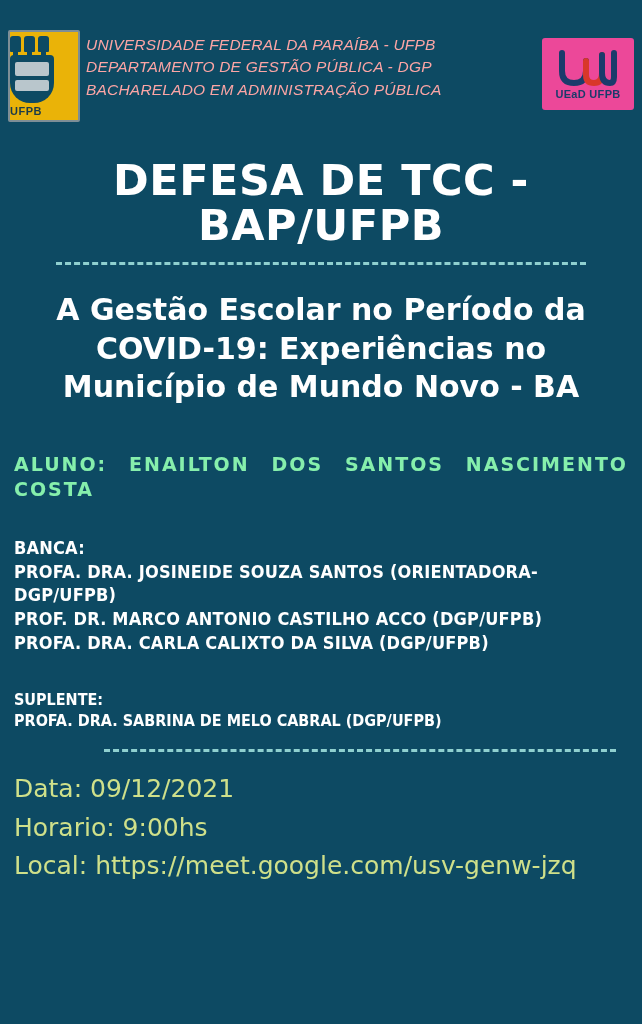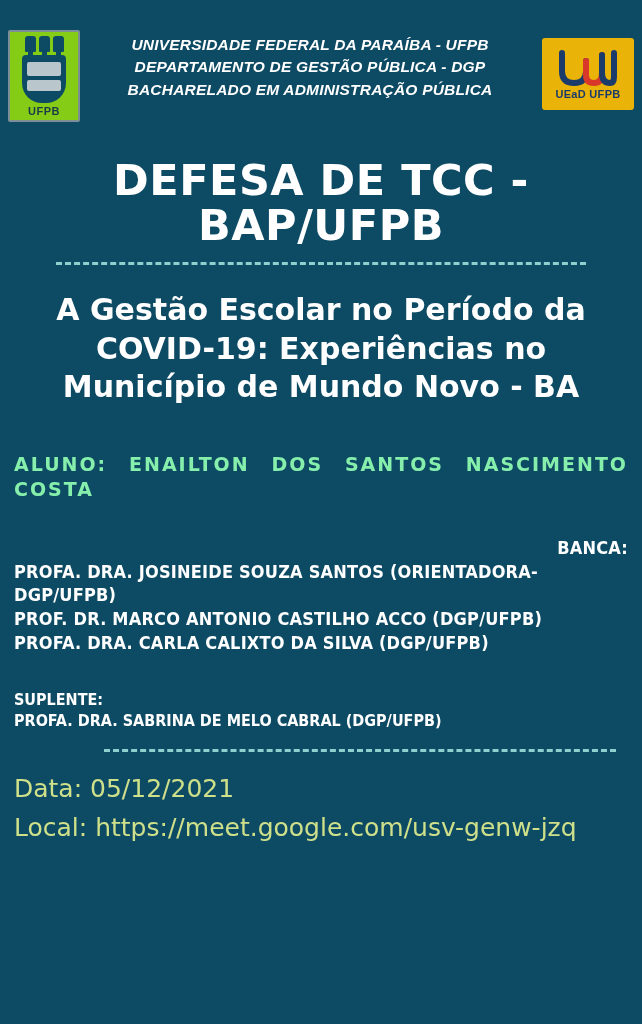--- a/index.html
+++ b/index.html
@@ -29,26 +29,25 @@
     position: relative;
     height: 140px;
     flex: 0 0 auto;
   }
   .ufpb-logo {
     position: absolute;
     left: 8px;
     top: 30px;
     width: 72px;
     height: 92px;
-    background: #84cc16;
+    background: #eab308;
     border: 2px solid #7d8e96;
     border-radius: 2px;
     display: flex;
     flex-direction: column;
-    align-items: center;
     justify-content: flex-start;
     padding-top: 4px;
   }
   .ufpb-torches {
     display: flex;
     gap: 3px;
     margin-bottom: 1px;
   }
   .torch {
     width: 11px;
@@ -100,35 +99,34 @@
     font-weight: bold;
     color: #1b3b49;
     letter-spacing: 0.5px;
     margin-top: 2px;
   }
   .header-text {
     position: absolute;
     left: 86px;
     right: 108px;
     top: 34px;
-    text-align: center;
-    color: #ffffff;
+    color: #fca5a5;
     font-style: italic;
-    font-weight: bold;
+    font-weight: normal;
     font-size: 15.5px;
     line-height: 1.45;
     letter-spacing: 0.2px;
   }
   .uead-logo {
     position: absolute;
     right: 8px;
     top: 38px;
     width: 92px;
     height: 72px;
-    background: #eab308;
+    background: #ec4899;
     border-radius: 3px;
     display: flex;
     flex-direction: column;
     align-items: center;
     justify-content: center;
   }
   .uead-mark {
     width: 64px;
     height: 38px;
   }
@@ -192,21 +190,21 @@
   
   .board {
     margin: 34px 14px 0 14px;
     color: #ffffff;
     font-family: "DejaVu Sans Condensed", "Liberation Sans Narrow", "Liberation Sans", sans-serif;
     font-weight: bold;
     font-size: 18px;
     line-height: 1.32;
     letter-spacing: 0.2px;
   }
-  .board .head { display: block; text-align: right; }
+  .board .head { display: block; }
   .board .line { display: block; }
 
   .supplente {
     margin: 34px 14px 0 14px;
     color: #ffffff;
     font-family: "DejaVu Sans Condensed", "Liberation Sans Narrow", "Liberation Sans", sans-serif;
     font-weight: bold;
     font-size: 16px;
     line-height: 1.32;
   }
@@ -270,17 +268,18 @@
   </div>
 
   <div class="supplente">
     <span class="line">SUPLENTE:</span>
     <span class="line"> PROFA. DRA. SABRINA DE MELO CABRAL  (DGP/UFPB)</span>
   </div>
 
   <div class="divider lower"></div>
 
   <div class="info">
-    <span class="row">Data: 05/12/2021</span>
+    <span class="row">Data: 09/12/2021</span>
+    <span class="row">Horario: 9:00hs</span>
     <span class="row">Local: https://meet.google.com/usv-genw-jzq</span>
   </div>
 
 </div>
 
 </body></html>

